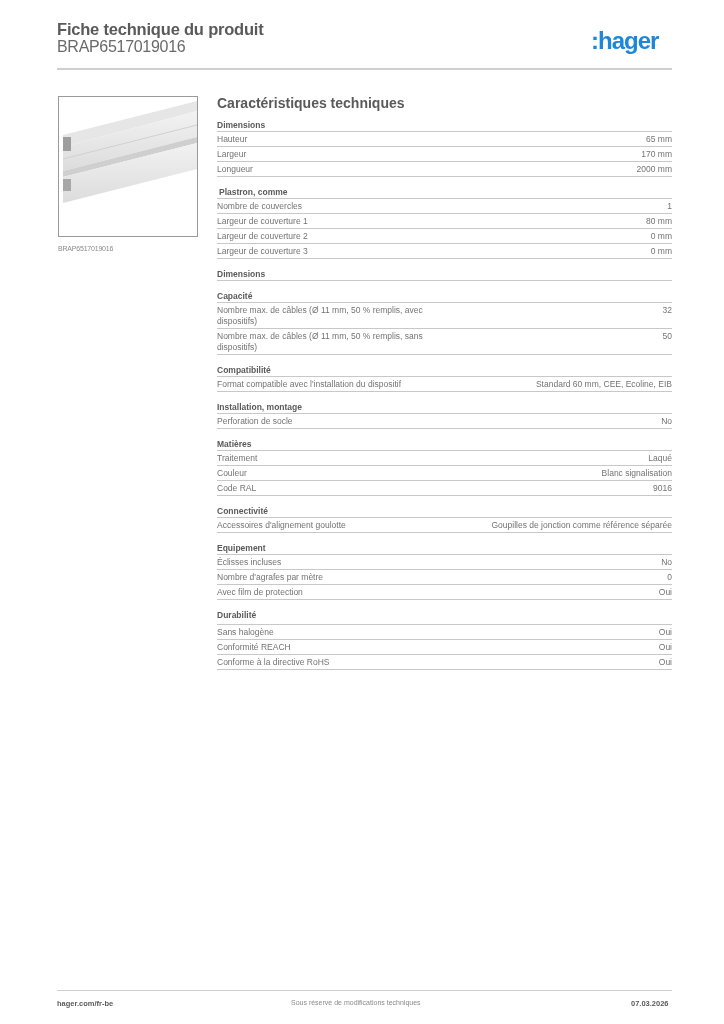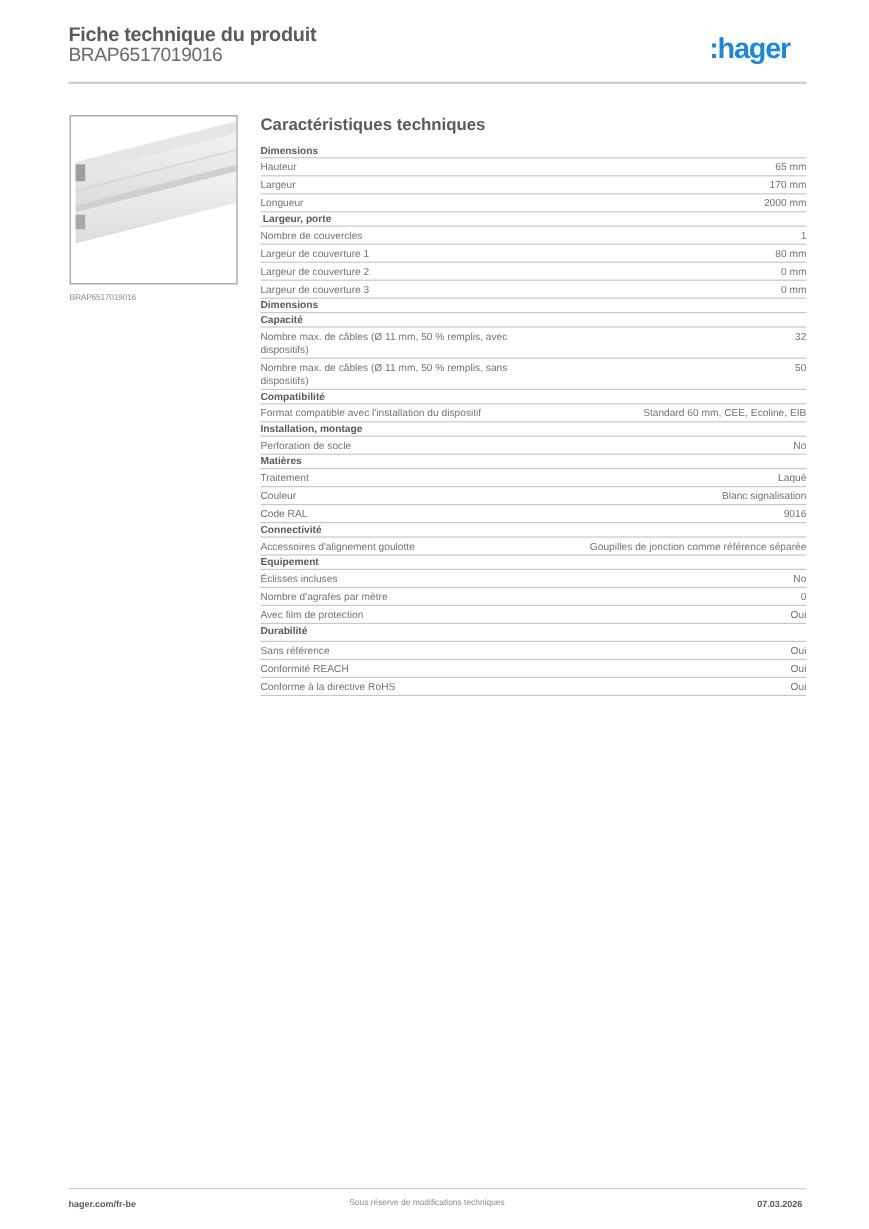--- a/index.html
+++ b/index.html
@@ -9,21 +9,21 @@
   .header-sub { position: absolute; left: 57px; top: 38px; font-size: 16px; color: #6a6a6a; letter-spacing: -0.3px; }
   .logo { position: absolute; left: 591px; top: 27px; font-size: 24px; font-weight: bold; color: #1e88d8; letter-spacing: -1px; }
   .header-rule { position: absolute; left: 57px; top: 68px; width: 615px; height: 2px; background: #cfcfcf; }
 
   .product-image { position: absolute; left: 58px; top: 96px; width: 140px; height: 141px; border: 1px solid #9a9a9a; box-sizing: border-box; overflow: hidden; background: #fff; }
   .image-caption { position: absolute; left: 58px; top: 245px; font-size: 7px; color: #8a8a8a; letter-spacing: -0.2px; }
 
   .spec { position: absolute; left: 217px; top: 95px; width: 455px; }
   .product-name { font-size: 8.5px; font-weight: bold; color: #5a5a5a; height: 34px; }
   .spec-heading { font-size: 14px; font-weight: bold; color: #5a5a5a; height: 25px; }
-  .group { }
+  .group { margin-bottom: 10px; }
   .group-title { font-size: 8.5px; font-weight: bold; color: #5a5a5a; height: 11px; line-height: 11px; border-bottom: 1px solid #c8c8c8; padding-bottom: 0; }
   .row { display: flex; justify-content: space-between; border-bottom: 1px solid #c8c8c8; font-size: 8.5px; color: #737373; line-height: 11px; padding: 2px 0 1px 0; gap: 16px; }
   .row .label { max-width: 245px; }
   .row .value { text-align: right; white-space: nowrap; }
   .title-indent { padding-left: 2px; }
 
   .footer-rule { position: absolute; left: 57px; top: 990px; width: 615px; height: 1px; background: #cfcfcf; }
   .footer-left { position: absolute; left: 57px; top: 999px; font-size: 7.5px; font-weight: bold; color: #5a5a5a; }
   .footer-center { position: absolute; left: 291px; top: 999px; font-size: 7px; color: #8a8a8a; }
   .footer-right { position: absolute; left: 631px; top: 999px; font-size: 7.5px; font-weight: bold; color: #5a5a5a; }
@@ -68,21 +68,21 @@
         <span class="label">Largeur</span>
         <span class="value">170 mm</span>
       </div>
     <div class="row">
         <span class="label">Longueur</span>
         <span class="value">2000 mm</span>
       </div>
   </div>
 
   <div class="group">
-    <div class="group-title title-indent">Largeur, porte</div>
+    <div class="group-title title-indent">Plastron, comme</div>
     <div class="row">
         <span class="label">Nombre de couvercles</span>
         <span class="value">1</span>
       </div>
     <div class="row">
         <span class="label">Largeur de couverture 1</span>
         <span class="value">80 mm</span>
       </div>
     <div class="row">
         <span class="label">Largeur de couverture 2</span>
@@ -162,21 +162,21 @@
       </div>
     <div class="row">
         <span class="label">Avec film de protection</span>
         <span class="value">Oui</span>
       </div>
   </div>
 
   <div class="group">
     <div class="group-title" style="height:14px;">Durabilité</div>
     <div class="row">
-        <span class="label">Sans référence</span>
+        <span class="label">Sans halogène</span>
         <span class="value">Oui</span>
       </div>
     <div class="row">
         <span class="label">Conformité REACH</span>
         <span class="value">Oui</span>
       </div>
     <div class="row">
         <span class="label">Conforme à la directive RoHS</span>
         <span class="value">Oui</span>
       </div>

